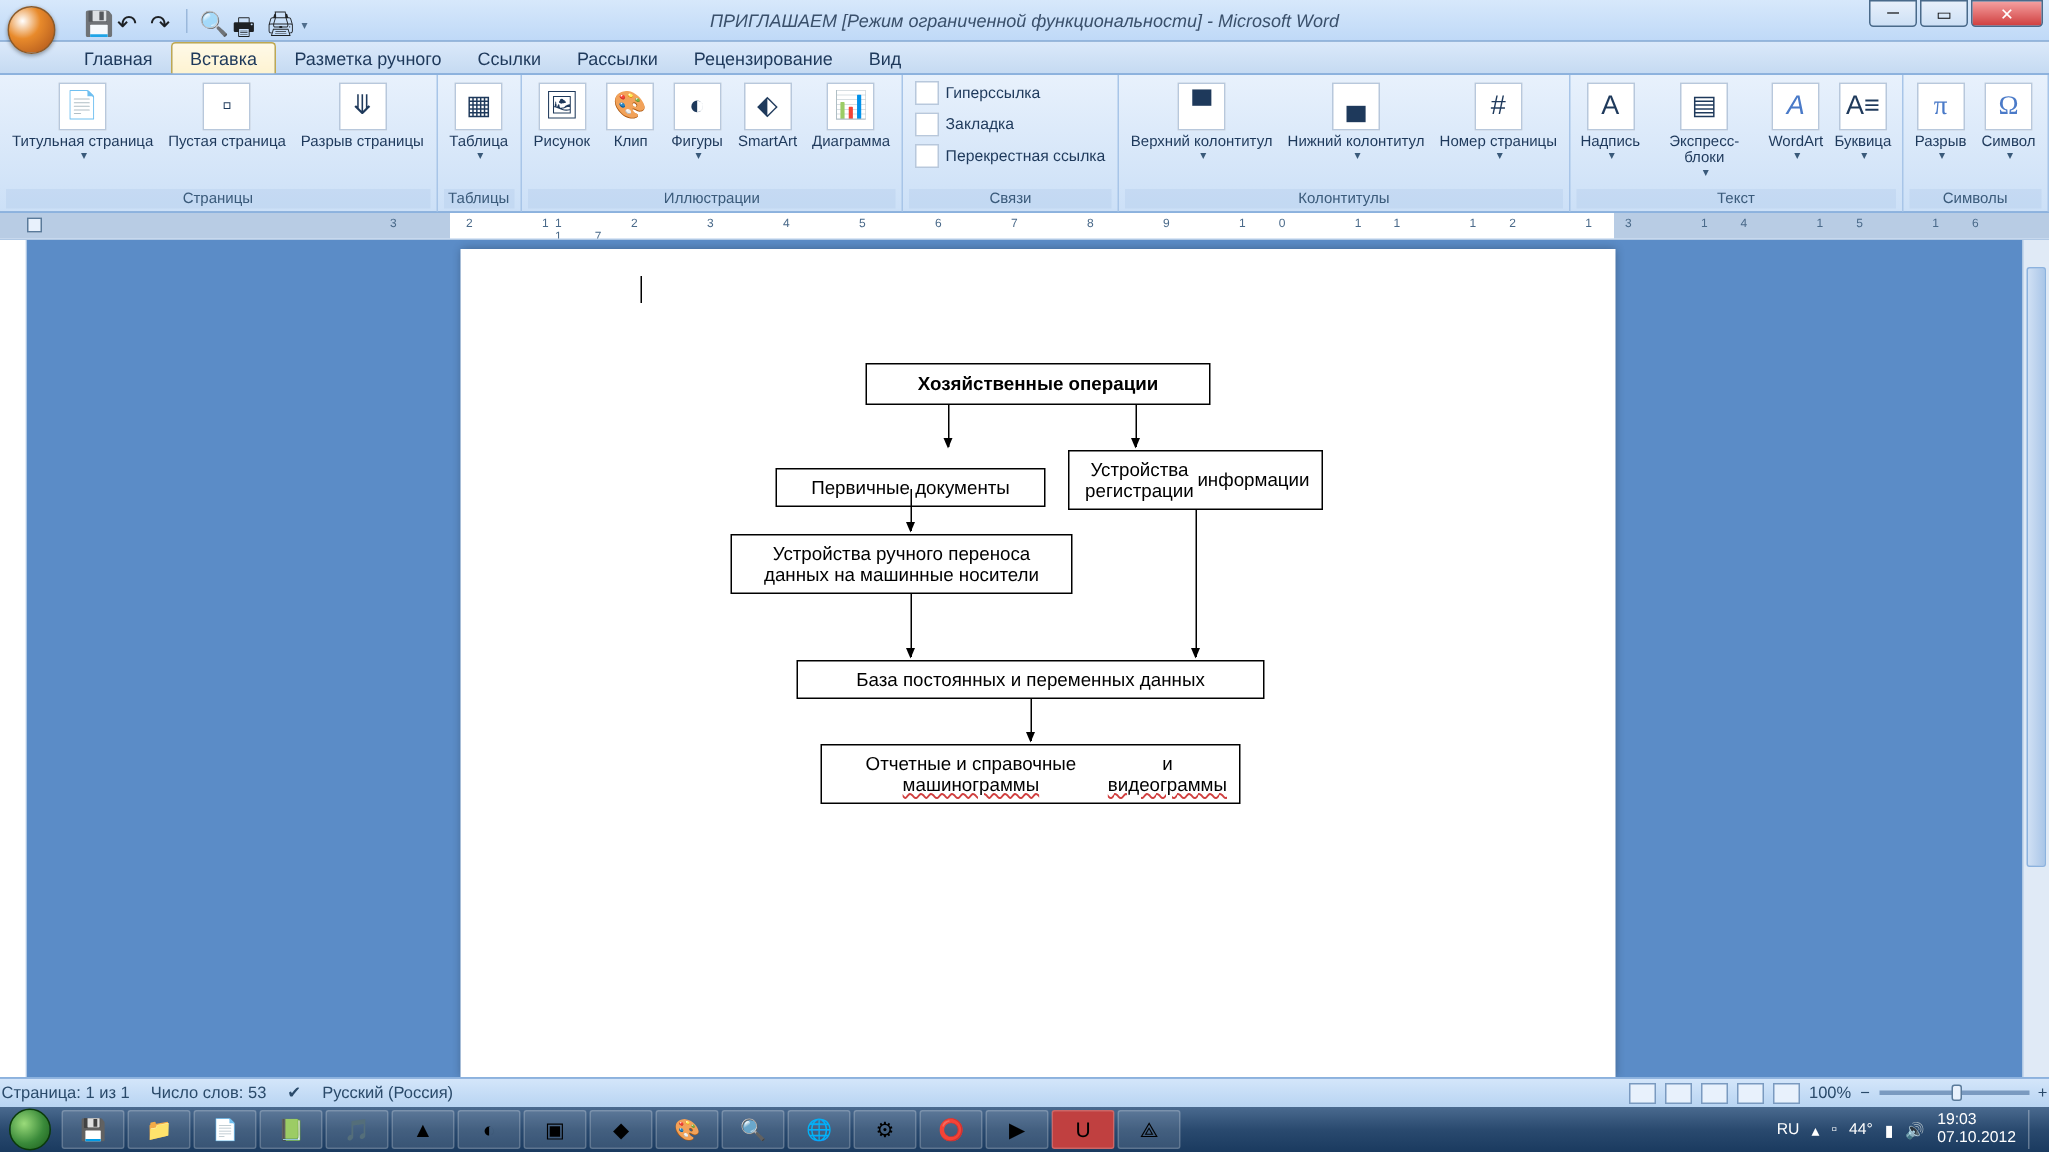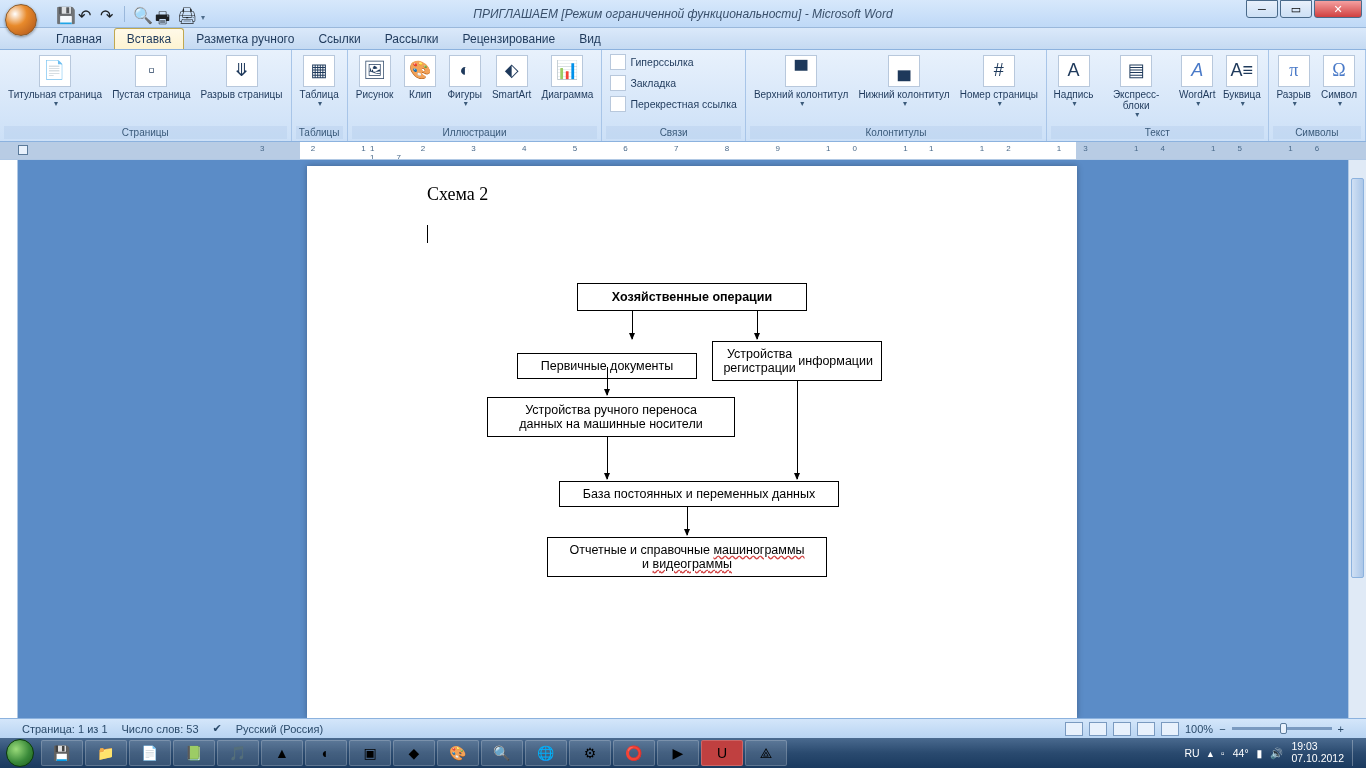--- a/index.html
+++ b/index.html
@@ -51,21 +51,21 @@
 
 
 .diagram { position: relative; height: 340px; font-family: "Times New Roman", serif; font-size: 12.5px; }
 .box { position: absolute; border: 1px solid #000; background: #fff; text-align: center; padding: 4px 8px; display: flex; align-items: center; justify-content: center; }
 .box b { font-weight: bold; }
 .arrow-v { position: absolute; width: 1px; background: #000; }
 .arrow-v::after { content: ""; position: absolute; bottom: -1px; left: -3px; border-left: 3.5px solid transparent; border-right: 3.5px solid transparent; border-top: 7px solid #000; }
 .underline-red { text-decoration: underline wavy #d04040; }
 
 
-.statusbar { position: absolute; left: 0; right: 0; bottom: 30px; height: 20px; background: linear-gradient(#d4e6fa, #b8d4f2); border-top: 1px solid #8cb2de; display: flex; align-items: center; font-size: 11px; color: #2a4a6a; padding: 0 22px; gap: 14px; }
+.statusbar { position: absolute; left: 0; right: 0; bottom: 30px; height: 20px; background: linear-gradient(#d4e6fa, #b8d4f2); border-top: 1px solid #8cb2de; display: flex; align-items: center; font-size: 11px; color: #2a4a6a; padding: 0 1px; gap: 14px; }
 .statusbar .right { margin-left: auto; display: flex; align-items: center; gap: 6px; }
 .view-btn { width: 18px; height: 14px; border: 1px solid #7a9ac0; background: #e8f1fc; }
 .zoom-slider { width: 100px; height: 3px; background: #7a9ac0; position: relative; }
 .zoom-slider .thumb { position: absolute; left: 48px; top: -4px; width: 7px; height: 11px; background: #e8f1fc; border: 1px solid #5a7a9a; border-radius: 2px; }
 
 
 .taskbar { position: absolute; left: 0; right: 0; bottom: 0; height: 30px; background: linear-gradient(#4a6a8f 0%, #2a4a6f 50%, #1a3a5f 100%); display: flex; align-items: center; }
 .start-orb { width: 40px; height: 30px; display: flex; align-items: center; justify-content: center; }
 .start-orb .orb { width: 28px; height: 28px; border-radius: 50%; background: radial-gradient(circle at 35% 35%, #9adb7a, #3a8a3a 55%, #1a5a1a); border: 1px solid #0a3a0a; }
 .task-item { width: 42px; height: 26px; margin: 0 1px; background: rgba(255,255,255,.12); border: 1px solid rgba(255,255,255,.2); border-radius: 2px; display: flex; align-items: center; justify-content: center; font-size: 14px; }
@@ -246,47 +246,46 @@
   <div style="position:absolute;left:260px;top:2px;font-size:8px;letter-spacing:22px;color:#4a6a8a">3 2 1</div>
   <div style="position:absolute;left:370px;top:2px;font-size:8px;letter-spacing:22px;color:#4a6a8a">1 2 3 4 5 6 7 8 9 10 11 12 13 14 15 16 17</div>
 </div>
 
 <div class="doc-area">
   <div class="ruler-v">
       <div class="dark"></div>
     </div>
   <div class="doc-viewport">
     <div class="page">
-      <h3>Схема 2</h3>
       <div class="cursor-blink"></div>
       <div class="diagram">
         <div class="box" style="left:150px;top:0;width:230px;height:28px">
             <b>Хозяйственные операции</b>
           </div>
         <div class="arrow-v" style="left:205px;top:28px;height:28px"></div>
         <div class="arrow-v" style="left:330px;top:28px;height:28px"></div>
         <div class="box" style="left:90px;top:70px;width:180px;height:26px">
             <span>Первичные документы</span>
           </div>
         <div class="box" style="left:285px;top:58px;width:170px;height:40px;flex-direction:row">
             <span>Устройства регистрации</span>
             <span>информации</span>
           </div>
         <div class="arrow-v" style="left:180px;top:84px;height:28px"></div>
-        <div class="box" style="left:60px;top:114px;width:248px;height:40px;flex-direction:column">
+        <div class="box" style="left:60px;top:114px;width:228px;height:40px;flex-direction:column">
             <span>Устройства ручного переноса</span>
             <span>данных на машинные носители</span>
           </div>
         <div class="arrow-v" style="left:180px;top:154px;height:42px"></div>
         <div class="arrow-v" style="left:370px;top:98px;height:98px"></div>
-        <div class="box" style="left:132px;top:198px;width:280px;height:26px">
+        <div class="box" style="left:104px;top:198px;width:312px;height:26px">
             <span>База постоянных и переменных данных</span>
           </div>
         <div class="arrow-v" style="left:260px;top:224px;height:28px"></div>
-        <div class="box" style="left:120px;top:254px;width:280px;height:40px;flex-direction:column">
+        <div class="box" style="left:120px;top:254px;width:280px;height:40px;flex-direction:row">
           <div><span>Отчетные и справочные </span><span class="underline-red">машинограммы</span></div>
           <div><span>и </span><span class="underline-red">видеограммы</span></div>
         </div>
       </div>
     </div>
   </div>
   <div class="scroll-v">
     <div class="scroll-thumb"></div>
   </div>
 </div>

